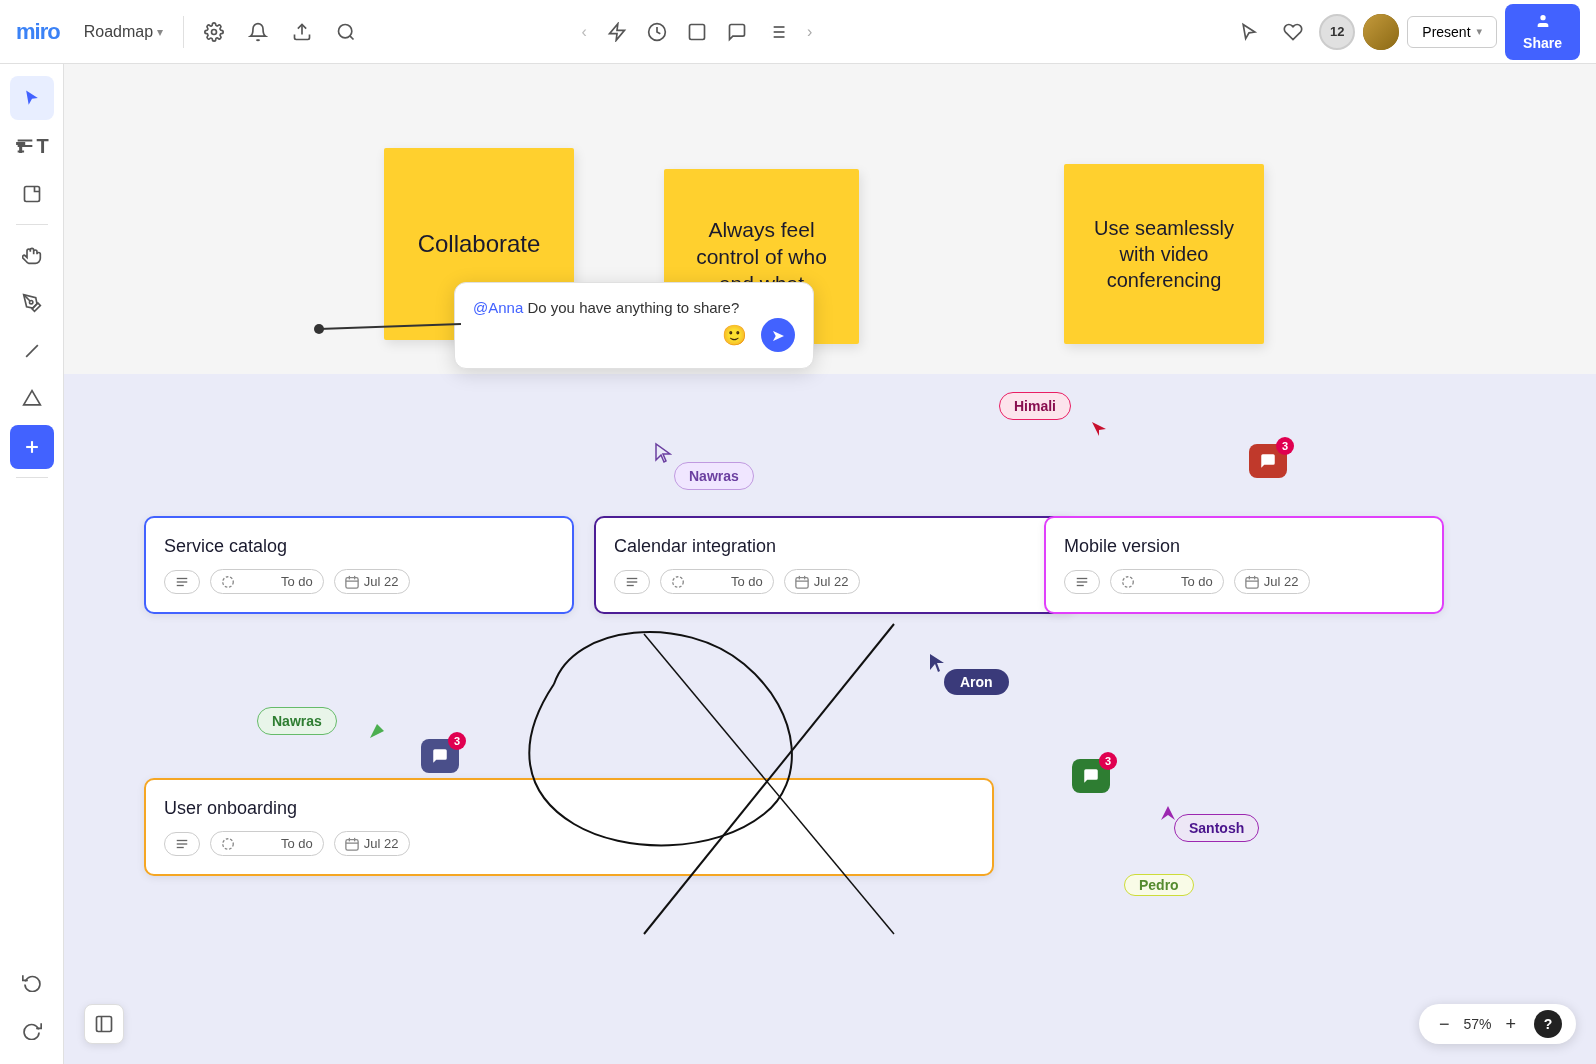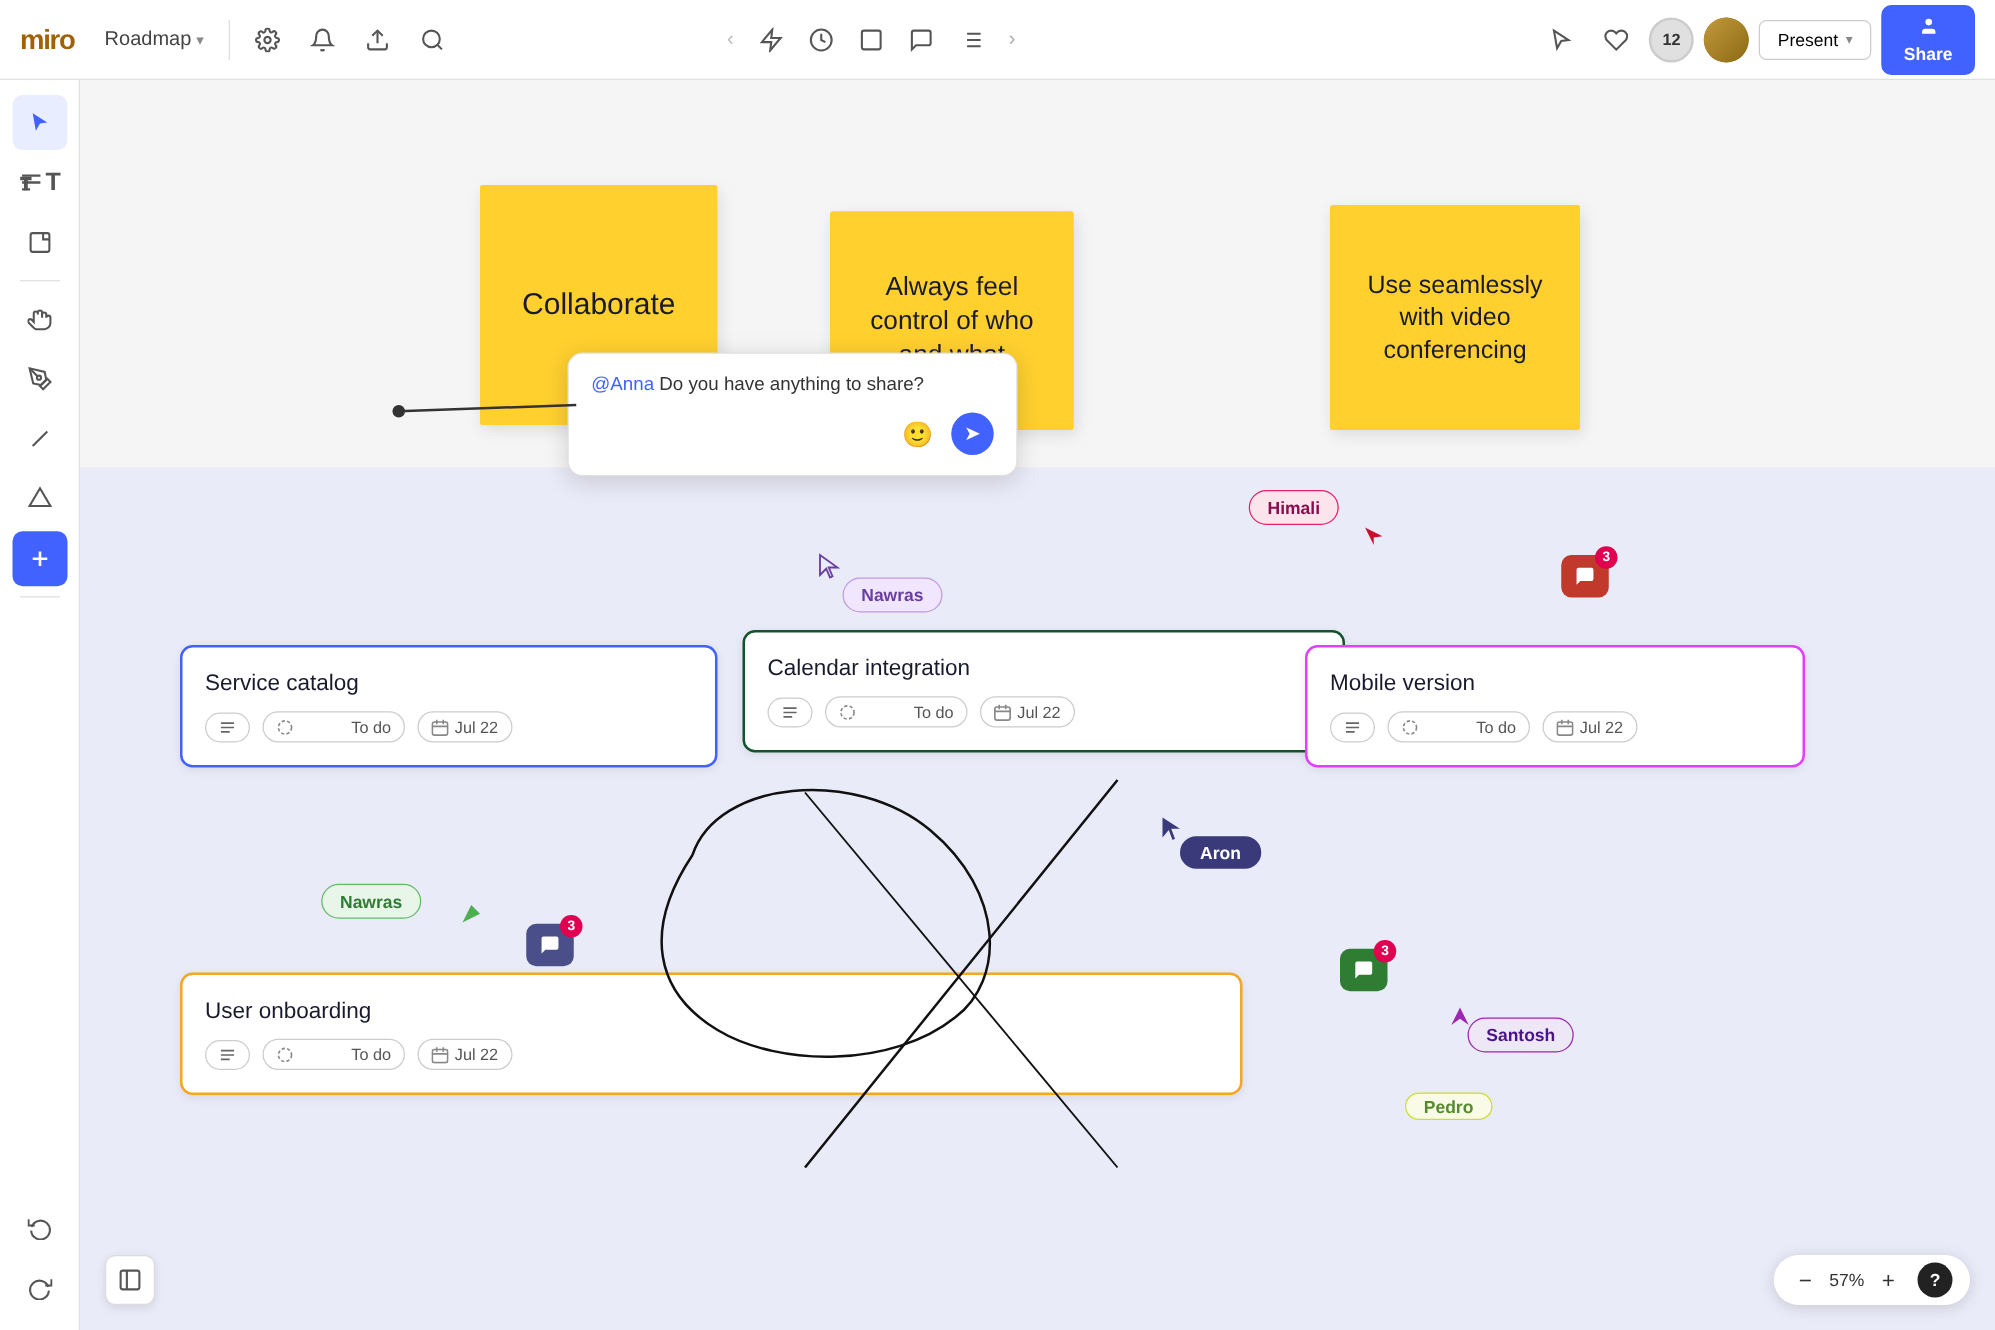--- a/index.html
+++ b/index.html
@@ -4,21 +4,21 @@
   <style>
     * { box-sizing: border-box; margin: 0; padding: 0; }
     body { font-family: -apple-system, BlinkMacSystemFont, 'Segoe UI', sans-serif; background: #f0f0f0; width: 1596px; height: 1064px; overflow: hidden; position: relative; }
 
     
     #topbar {
       position: absolute; top: 0; left: 0; right: 0; height: 64px;
       background: #fff; border-bottom: 1px solid #e0e0e0;
       display: flex; align-items: center; padding: 0 16px; gap: 8px; z-index: 100;
     }
-    .logo { font-size: 22px; font-weight: 900; color: #a16207; margin-right: 8px; letter-spacing: -1px; }
+    .logo { font-size: 22px; font-weight: 900; color: #3b82f6; margin-right: 8px; letter-spacing: -1px; }
     .topbar-btn {
       background: none; border: none; cursor: pointer; padding: 6px 8px; border-radius: 6px;
       color: #444; font-size: 16px; display: flex; align-items: center; gap: 4px;
     }
     .topbar-sep { width: 1px; height: 32px; background: #e0e0e0; margin: 0 4px; }
     .topbar-center { display: flex; align-items: center; gap: 4px; margin: 0 auto; }
     .topbar-right { display: flex; align-items: center; gap: 8px; margin-left: auto; }
     .avatar-count { width: 36px; height: 36px; border-radius: 50%; background: #e0e0e0; display: flex; align-items: center; justify-content: center; font-size: 13px; font-weight: 600; color: #333; border: 2px solid #ccc; }
     .avatar-img { width: 36px; height: 36px; border-radius: 50%; background: #8B6914; display: flex; align-items: center; justify-content: center; overflow: hidden; }
     .avatar-img-inner { width: 36px; height: 36px; border-radius: 50%; background: linear-gradient(135deg, #c49a3c, #8b6914); }
@@ -76,21 +76,21 @@
     
     .comment-box {
       position: absolute;
       background: #fff;
       border: 1px solid #e0e0e0;
       border-radius: 12px;
       padding: 16px 18px;
       box-shadow: 0 4px 20px rgba(0,0,0,0.15);
       width: 360px;
     }
-    .comment-text { font-size: 15px; color: #333; margin-bottom: 14px; }
+    .comment-text { font-size: 15px; color: #333; margin-bottom: 2px; }
     .comment-mention { color: #4262ff; font-weight: 500; }
     .comment-actions { display: flex; align-items: center; justify-content: flex-end; gap: 10px; }
 
     
     .kanban-card {
       position: absolute;
       background: #fff;
       border-radius: 10px;
       padding: 18px;
       box-shadow: 0 2px 8px rgba(0,0,0,0.08);
@@ -384,21 +384,21 @@
             <rect x="1" y="3" width="14" height="12" rx="2"></rect>
             <line x1="1" y1="7" x2="15" y2="7"></line>
             <line x1="5" y1="1" x2="5" y2="5"></line>
             <line x1="11" y1="1" x2="11" y2="5"></line>
           </svg>
         <span>Jul 22</span>
       </div>
     </div>
   </div>
 
-  <div class="kanban-card" style="left: 530px; top: 440px; width: 482px; border: 2px solid #14532d;">
+  <div class="kanban-card" style="left: 530px; top: 452px; width: 482px; border: 2px solid #4c1d95;">
     <div class="card-title">Calendar integration</div>
     <div class="card-meta">
       <div class="card-tag card-tag-lines">
         <svg width="14" height="14" viewBox="0 0 16 16" fill="none" stroke="#666" stroke-width="1.5">
             <line x1="2" y1="4" x2="14" y2="4"></line>
             <line x1="2" y1="8" x2="14" y2="8"></line>
             <line x1="2" y1="12" x2="10" y2="12"></line>
           </svg>
       </div>
       <div class="card-tag card-tag-todo">

